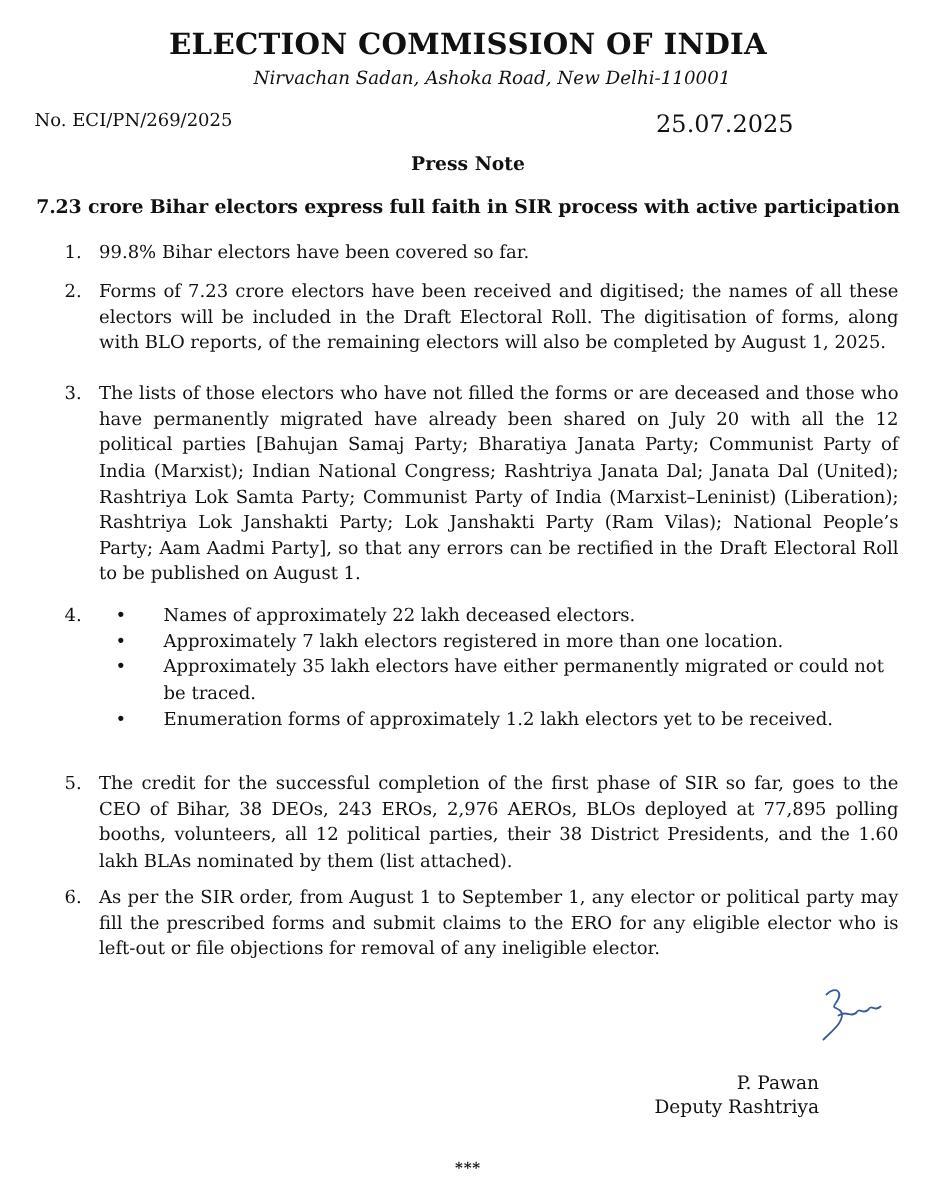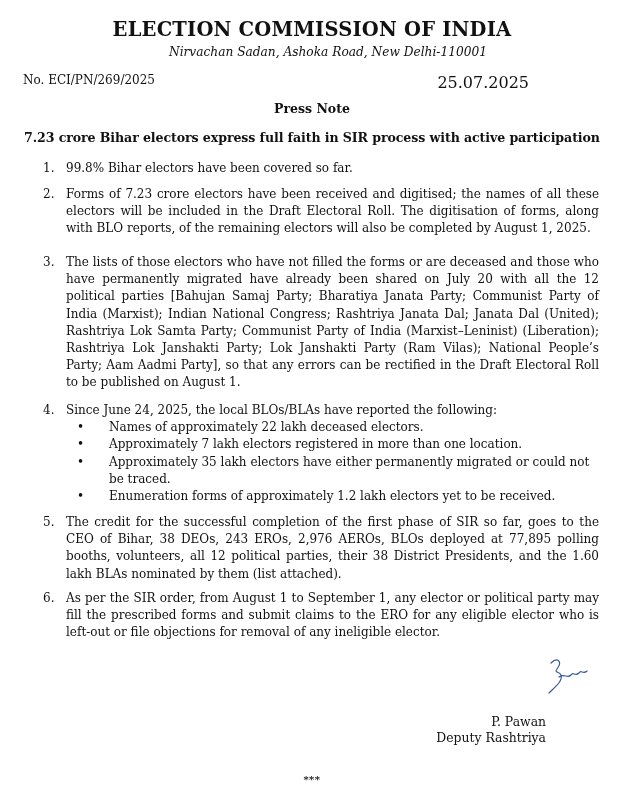--- a/index.html
+++ b/index.html
@@ -61,21 +61,20 @@
     <span class="txt">Forms of 7.23 crore electors have been received and digitised; the names of all these electors will be included in the Draft Electoral Roll. The digitisation of forms, along with BLO reports, of the remaining electors will also be completed by August 1, 2025.</span>
   </div>
 
   <div class="item" style="top:254px;">
     <span class="num">3.</span>
     <span class="txt">The lists of those electors who have not filled the forms or are deceased and those who have permanently migrated have already been shared on July 20 with all the 12 political parties [Bahujan Samaj Party; Bharatiya Janata Party; Communist Party of India (Marxist); Indian National Congress; Rashtriya Janata Dal; Janata Dal (United); Rashtriya Lok Samta Party; Communist Party of India (Marxist–Leninist) (Liberation); Rashtriya Lok Janshakti Party; Lok Janshakti Party (Ram Vilas); National People’s Party; Aam Aadmi Party], so that any errors can be rectified in the Draft Electoral Roll to be published on August 1.</span>
   </div>
 
   <div class="item" style="top:402px;">
     <span class="num">4.</span>
-    <span class="txt">Since June 24, 2025, the local BLOs/BLAs have reported the following:</span>
     <ul class="bullets">
       <li><span class="dot">•</span><span>Names of approximately 22 lakh deceased electors.</span></li>
       <li><span class="dot">•</span><span>Approximately 7 lakh electors registered in more than one location.</span></li>
       <li><span class="dot">•</span><span>Approximately 35 lakh electors have either permanently migrated or could not be traced.</span></li>
       <li><span class="dot">•</span><span>Enumeration forms of approximately 1.2 lakh electors yet to be received.</span></li>
     </ul>
   </div>
 
   <div class="item" style="top:514px;">
     <span class="num">5.</span>

